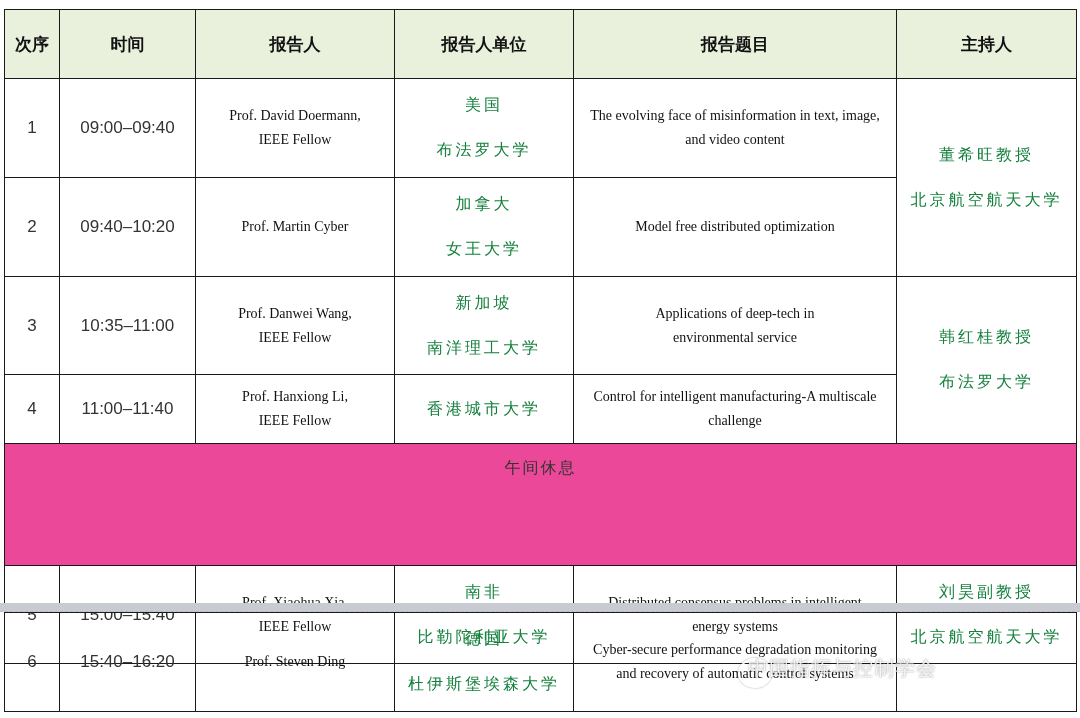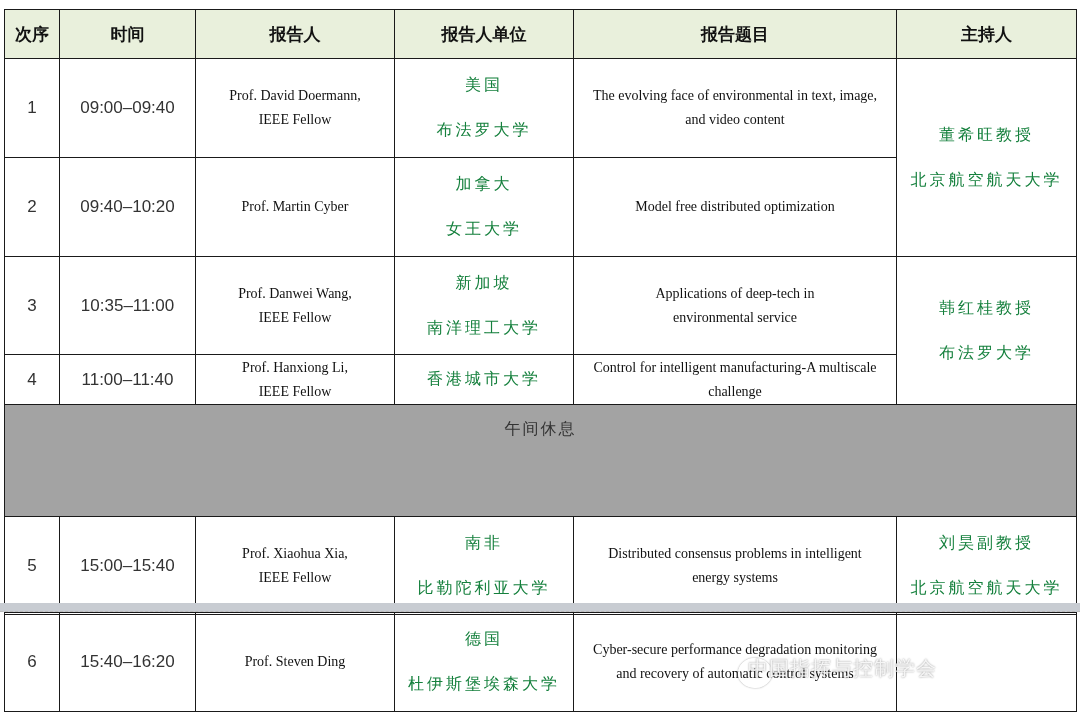--- a/index.html
+++ b/index.html
@@ -1,25 +1,25 @@
 <!DOCTYPE html>
 <html><head>
 <meta charset="utf-8">
 <style>
   html, body { margin:0; padding:0; background:#ffffff; }
   body { width:1080px; height:718px; position:relative; overflow:hidden; font-family:"DejaVu Serif", serif; color:#111; }
   .tbl { position:absolute; left:4px; border-collapse:collapse; table-layout:fixed; }
-  .tbl td { border:1.5px solid #1a1a1a; text-align:center; vertical-align:middle; padding:0; }
+  .tbl td { border:1.5px solid #1a1a1a; text-align:center; vertical-align:middle; padding:10px; }
   .hdr td { background:#e9f0dc; height:48px; font-family:"DejaVu Sans", sans-serif; font-weight:bold; font-size:17px; color:#111; }
   .num, .time { font-family:"Liberation Sans", sans-serif; font-size:17px; color:#333; }
   .spk, .title { font-family:"Liberation Serif", serif; font-size:14px; line-height:24px; color:#111; }
   .org, .host { font-family:"DejaVu Sans", sans-serif; font-size:16px; color:#15803d; letter-spacing:3px; }
   .org .l1, .org .l2, .host .l1, .host .l2 { display:block; }
   .org .gap { height:24px; }
-  .break td { background:#a3a3a3; height:97px; vertical-align:top; padding-top:14px; font-family:Liberation Sans, sans-serif; font-size:16px; color:#333; letter-spacing:2px; }
+  .break td { background:#ec4899; height:97px; vertical-align:top; padding-top:14px; font-family:Liberation Sans, sans-serif; font-size:16px; color:#333; letter-spacing:2px; }
   .pagebreak { position:absolute; left:0; top:603px; width:1080px; height:8px; background:#c8ccd2; border-bottom:1px dashed #bbb; }
   .watermark { position:absolute; left:748px; top:655px; font-family:"DejaVu Sans", sans-serif; font-size:20px; color:rgba(255,255,255,0.85); text-shadow:0 0 2px rgba(0,0,0,0.45); letter-spacing:1px; white-space:nowrap; }
   .wm-icon { position:absolute; left:738px; top:658px; width:30px; height:26px; border:2px solid rgba(255,255,255,0.9); border-radius:50%; box-shadow:0 0 2px rgba(0,0,0,0.4); }
 </style>
 </head>
 <body>
 
 <table class="tbl" style="top:9px; width:1072px;">
   <colgroup>
     <col style="width:55px">
@@ -41,21 +41,21 @@
 
   <tr style="height:99px;">
     <td class="num">1</td>
     <td class="time">09:00–09:40</td>
     <td class="spk"><span>Prof. David Doermann,</span><br><span>IEEE Fellow</span></td>
     <td class="org">
           <span class="l1">美国</span>
           <span class="gap" style="display:block"></span>
           <span class="l2">布法罗大学</span>
         </td>
-    <td class="title" style="padding:0 10px;">The evolving face of environmental in text, image, and video content</td>
+    <td class="title" style="padding:0 10px;">The evolving face of misinformation in text, image, and video content</td>
     <td class="host" rowspan="2">
           <span class="l1">董希旺教授</span>
           <span style="display:block;height:24px"></span>
           <span class="l2">北京航空航天大学</span>
         </td>
   </tr>
 
   <tr style="height:99px;">
     <td class="num">2</td>
     <td class="time">09:40–10:20</td>

